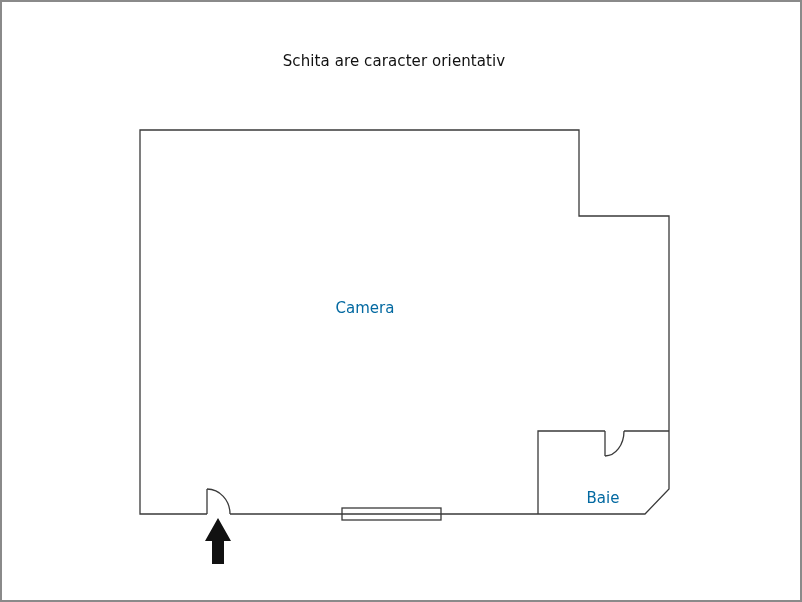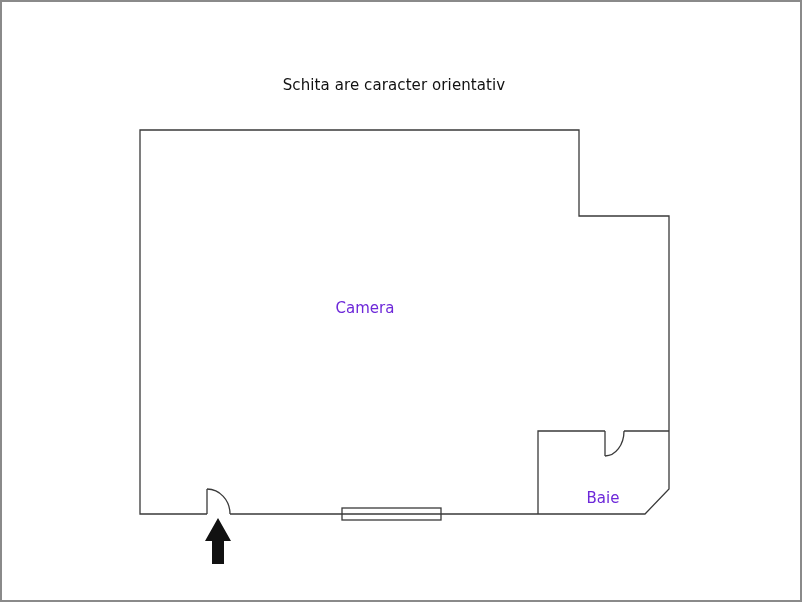--- a/index.html
+++ b/index.html
@@ -24,26 +24,25 @@
     }
     .title {
       position: absolute;
       left: 0;
       width: 788px;
       top: 52px;
       text-align: center;
       font-size: 15px;
       color: #111111;
       letter-spacing: 0.1px;
-      margin-top: 24px;
     }
     .room-label {
       position: absolute;
       font-size: 15px;
-      color: #6d28d9;
+      color: #0369a1;
       transform: translate(-50%, -50%);
       white-space: nowrap;
     }
     svg.plan {
       position: absolute;
       left: 0; top: 0;
     }
   </style>
 </head>
 <body>

